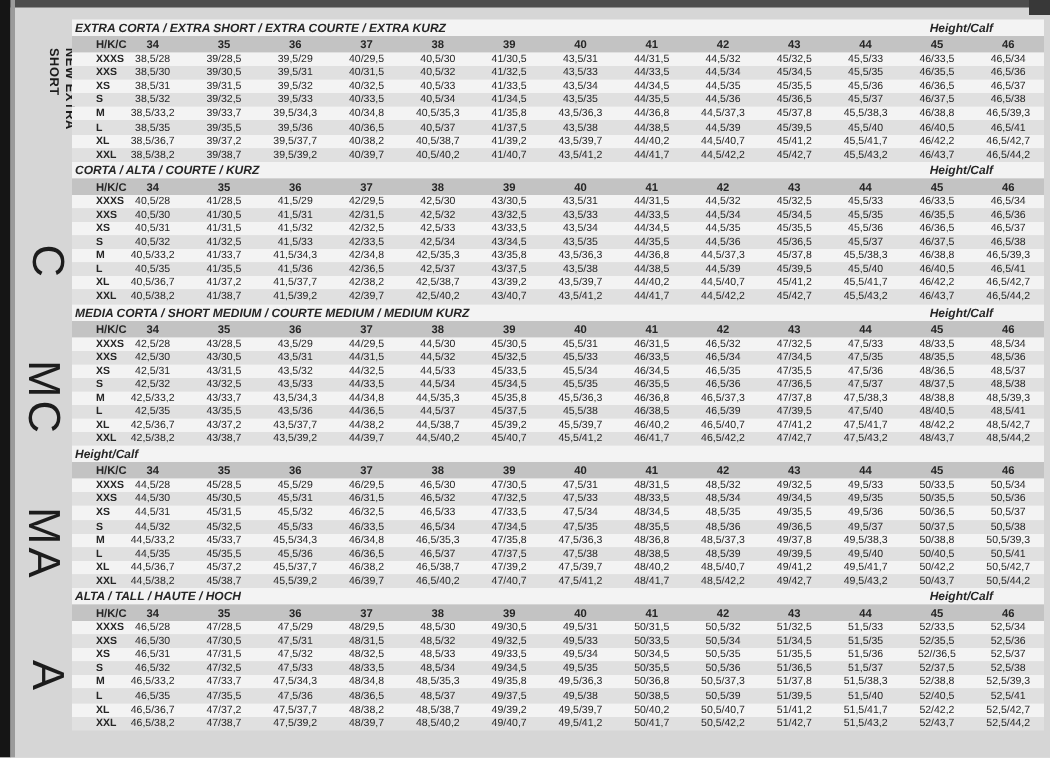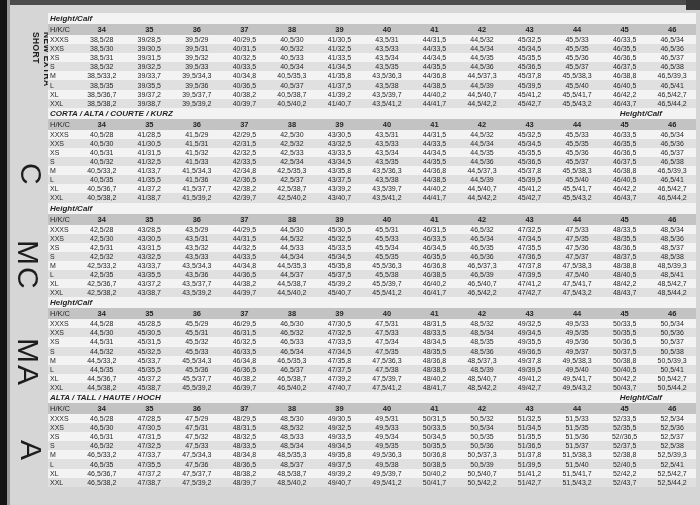--- a/index.html
+++ b/index.html
@@ -23,21 +23,21 @@
   .v-a  { left:14px; top:440px; }
 
   
   .tbl { position:absolute; left:48px; top:13px; width:648px; }
   .section { width:100%; }
   .title-row { display:flex; justify-content:space-between; align-items:center; height:11px; background:#f3f3f3; font-size:8px; font-style:italic; font-weight:bold; padding-left:2px; white-space:nowrap; }
   .hc-label { margin-right:34px; font-size:8px; font-style:italic; font-weight:bold; }
   .header-row { display:flex; align-items:center; height:11px; background:#c3c3c3; font-size:7.5px; font-weight:bold; }
   .data-row { display:flex; align-items:center; height:9.1px; background:#f3f3f3; font-size:7px; }
   .data-row.alt { background:#e0e0e0; }
-  .label-cell { flex:none; width:30px; padding-left:2px; font-weight:normal; font-size:7px; }
+  .label-cell { flex:none; width:30px; padding-left:16px; font-weight:bold; font-size:7px; }
   .header-row .label-cell { font-size:7.5px; }
   .val-cell { flex:1 1 0; text-align:center; white-space:nowrap; overflow:hidden; }
 </style>
 </head>
 <body>
 
 <div class="page">
   <div class="edge-top"></div>
   <div class="edge-tr"></div>
   <div class="edge-left"></div>
@@ -47,20 +47,21 @@
     <div class="v-label v-nes">NEW EXTRA SHORT</div>
     <div class="v-label v-letter v-c">C</div>
     <div class="v-label v-letter v-mc">MC</div>
     <div class="v-label v-letter v-ma">MA</div>
     <div class="v-label v-letter v-a">A</div>
   </div>
 
   <div class="tbl">
       <div class="section">
         <div class="title-row">
+          <div class="title-text">EXTRA CORTA / EXTRA SHORT / EXTRA COURTE / EXTRA KURZ</div>
           <div class="hc-label">Height/Calf</div>
         </div>
         <div class="header-row">
           <div class="label-cell">H/K/C</div>
           <div class="val-cell">34</div>
           <div class="val-cell">35</div>
           <div class="val-cell">36</div>
           <div class="val-cell">37</div>
           <div class="val-cell">38</div>
           <div class="val-cell">39</div>
@@ -346,20 +347,21 @@
           <div class="val-cell">44/41,7</div>
           <div class="val-cell">44,5/42,2</div>
           <div class="val-cell">45/42,7</div>
           <div class="val-cell">45,5/43,2</div>
           <div class="val-cell">46/43,7</div>
           <div class="val-cell">46,5/44,2</div>
         </div>
       </div>
       <div class="section">
         <div class="title-row">
+          <div class="title-text">MEDIA CORTA / SHORT MEDIUM / COURTE MEDIUM / MEDIUM KURZ</div>
           <div class="hc-label">Height/Calf</div>
         </div>
         <div class="header-row">
           <div class="label-cell">H/K/C</div>
           <div class="val-cell">34</div>
           <div class="val-cell">35</div>
           <div class="val-cell">36</div>
           <div class="val-cell">37</div>
           <div class="val-cell">38</div>
           <div class="val-cell">39</div>

